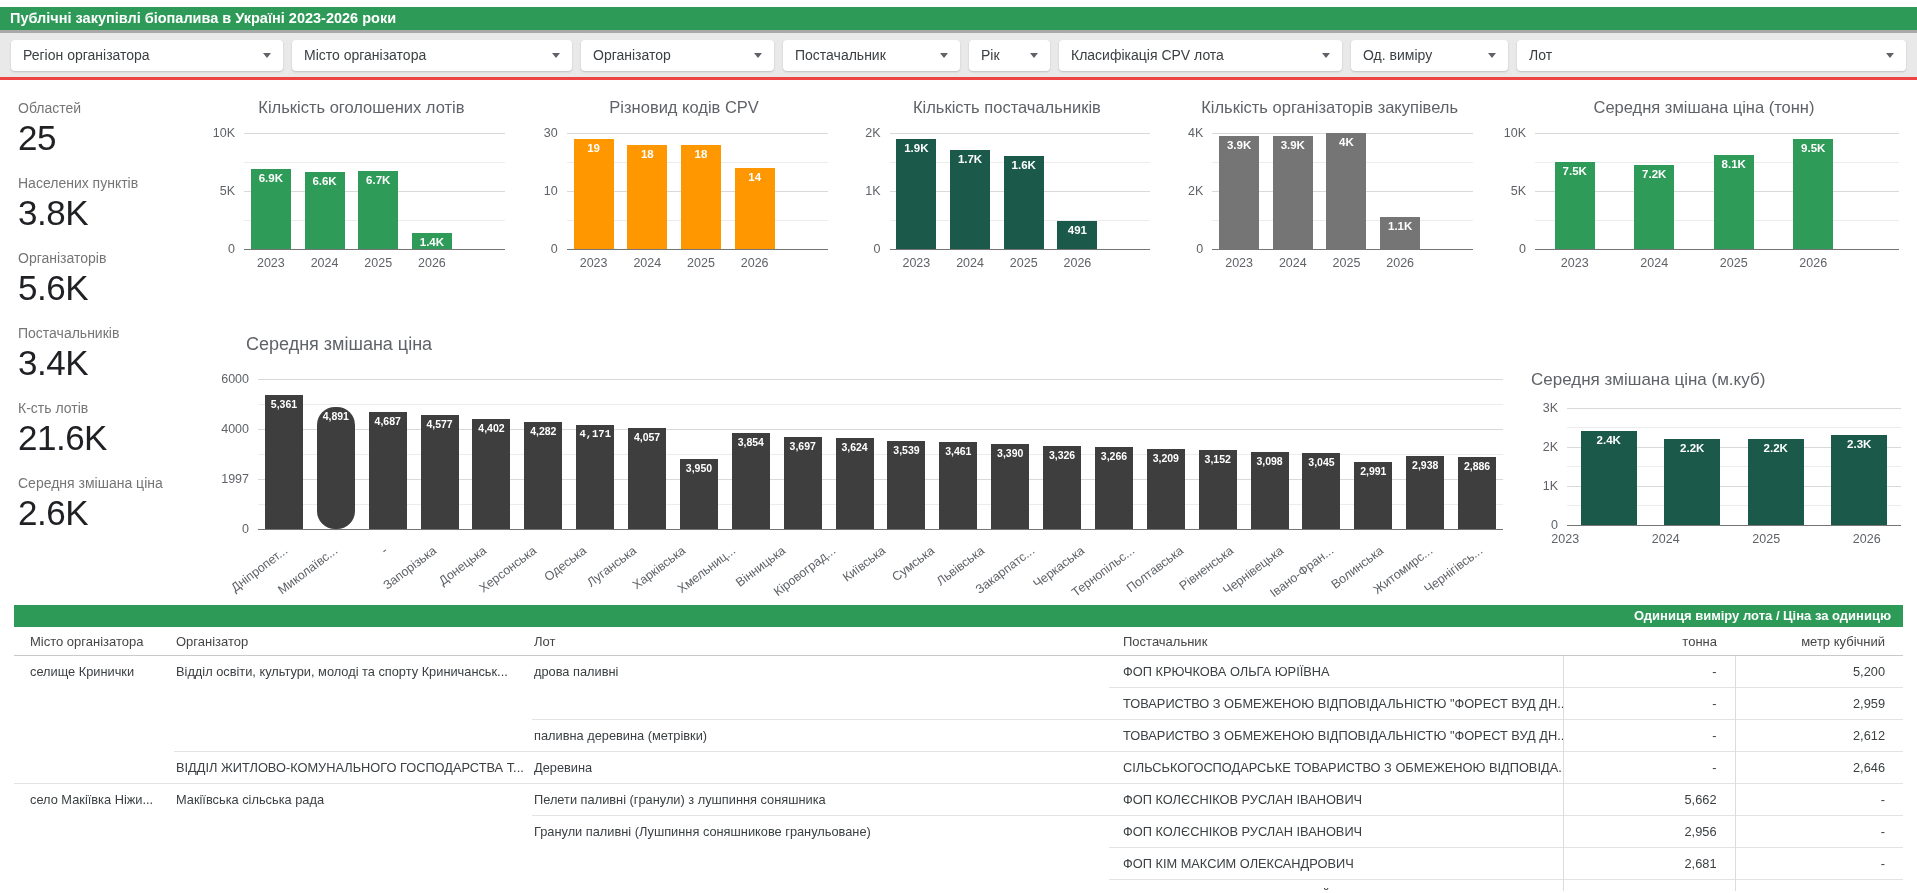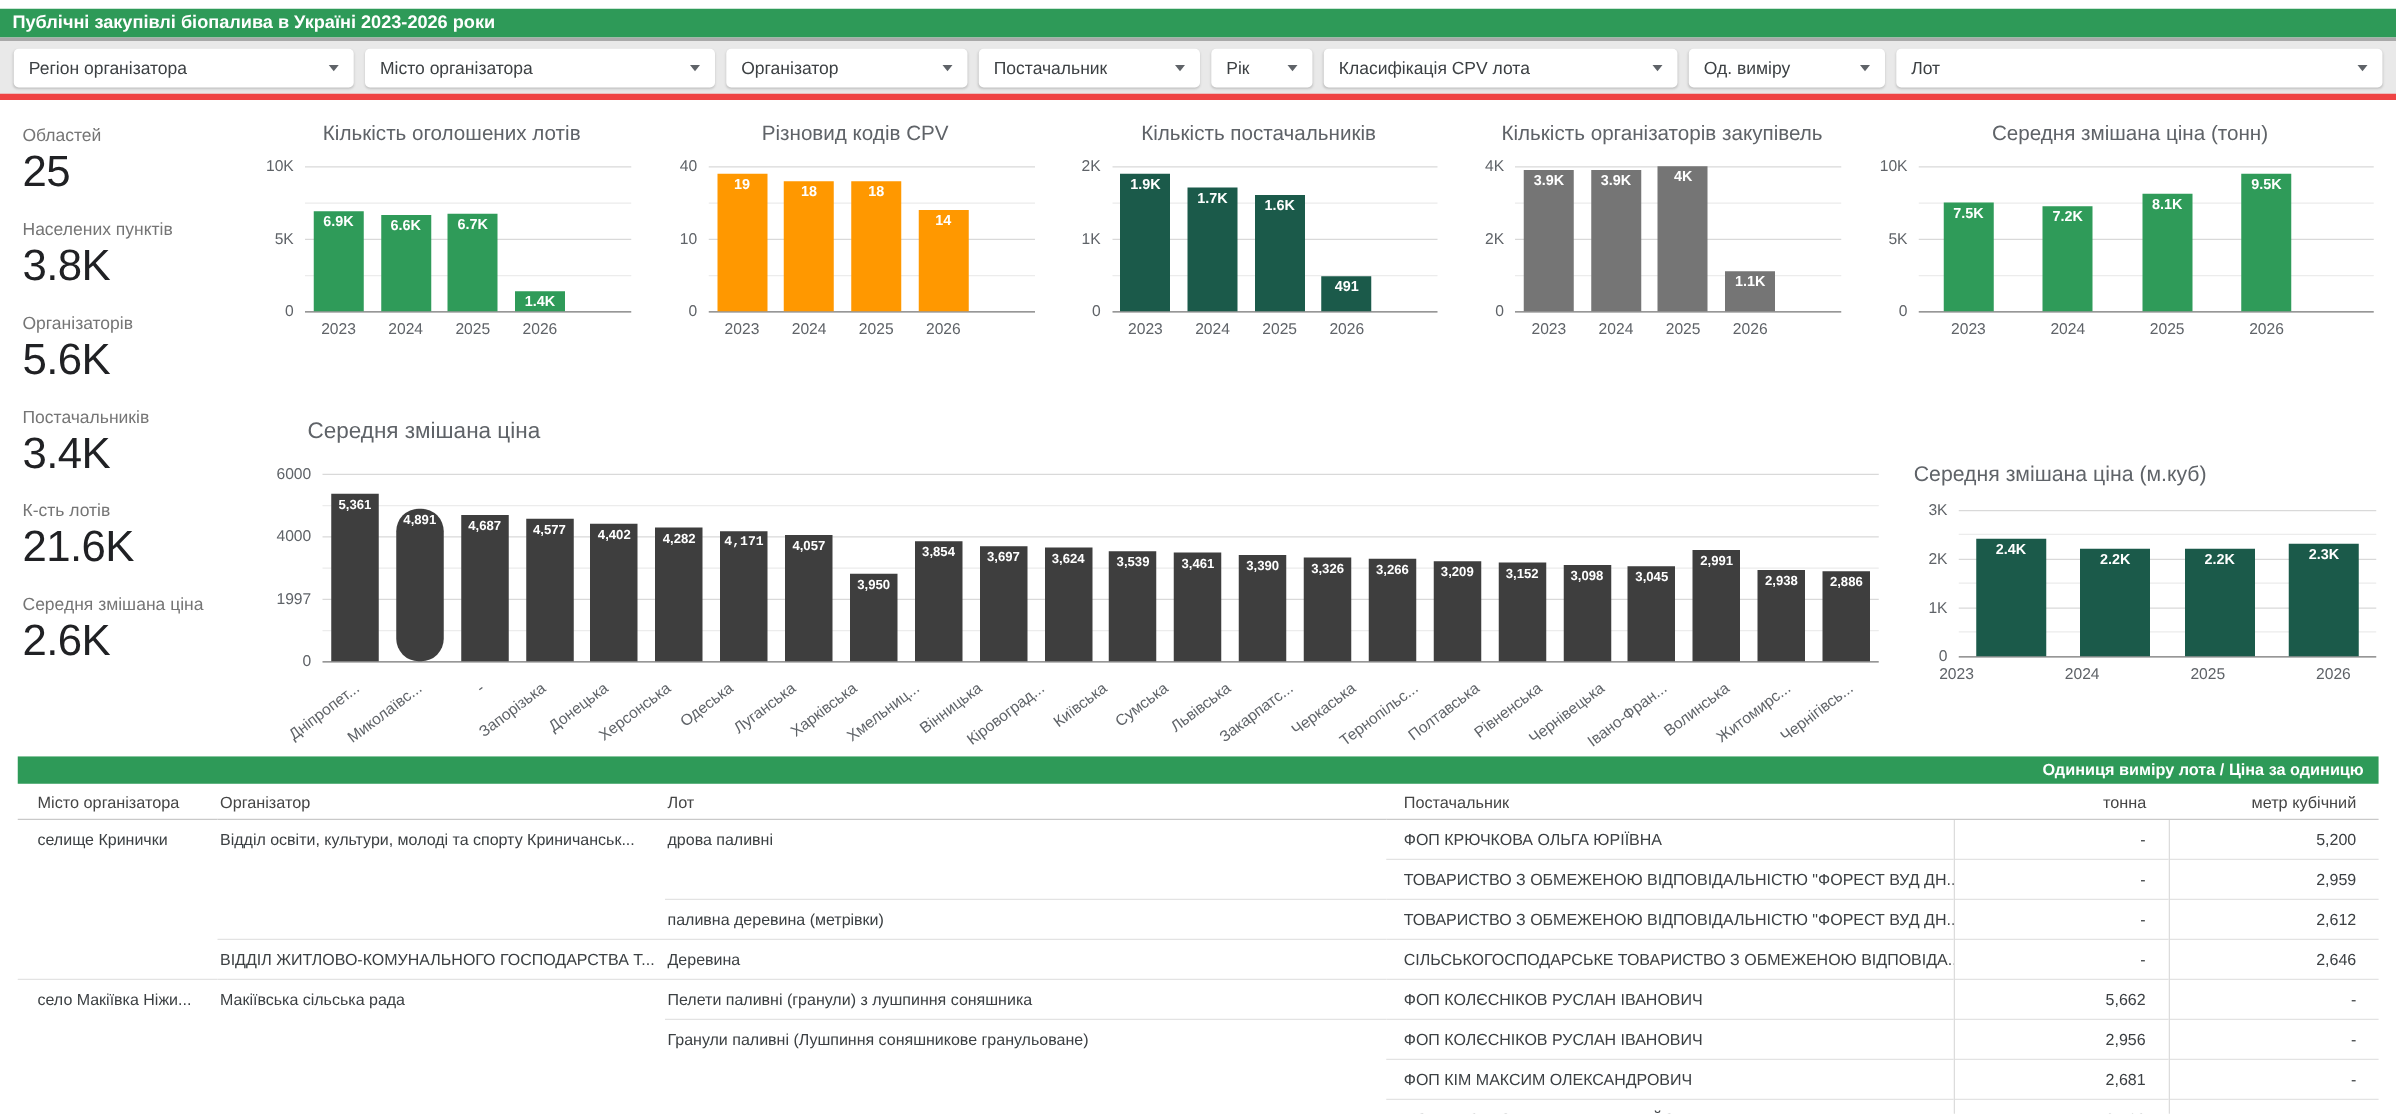--- a/index.html
+++ b/index.html
@@ -8,21 +8,21 @@
     font-family:"Liberation Sans","DejaVu Sans",sans-serif;
     -webkit-font-smoothing:antialiased;
   }
   
   .top-white{height:7px;background:#ffffff;}
   .title-bar{height:23px;background:#2E9A58;color:#fff;font-size:14.5px;font-weight:700;
     line-height:23px;padding-left:10px;}
   .title-sep{height:3px;background:#a9a9a9;}
   
   .filter-bar{height:47px;background:#e9e9e9;display:flex;align-items:center;gap:9px;
-    padding:0 11px;border-bottom:5px solid #ef4444;box-sizing:border-box;justify-content:flex-end;}
+    padding:0 11px;border-bottom:3px solid #ef4444;box-sizing:border-box;justify-content:flex-end;}
   .filter-btn{background:#fff;height:31px;border-radius:4px;display:flex;align-items:center;
     justify-content:space-between;padding:0 12px;box-shadow:0 1px 2px rgba(0,0,0,0.18);
     color:#3c4043;font-size:14px;cursor:pointer;box-sizing:border-box;flex-shrink:0;}
   .filter-btn:nth-child(1){width:272px}
   .filter-btn:nth-child(2){width:280px}
   .filter-btn:nth-child(3){width:193px}
   .filter-btn:nth-child(4){width:177px}
   .filter-btn:nth-child(5){width:81px}
   .filter-btn:nth-child(6){width:283px}
   .filter-btn:nth-child(7){width:157px}
@@ -210,21 +210,21 @@
             <div class="xtick">2025</div>
             <div class="xtick">2026</div>
           </div>
         </div>
       <div class="schart">
           <div class="chart-title">Різновид кодів CPV</div>
           <div class="c-body">
             <div class="yaxis" style="height: 116px;">
               <div class="ytick" style="top: 116px;">0</div>
               <div class="ytick" style="top: 58px;">10</div>
-              <div class="ytick" style="top: 0px;">40</div>
+              <div class="ytick" style="top: 0px;">30</div>
             </div>
             <div class="plot" style="height: 116px;">
               <div class="gridline major zero" style="top: 115.5px;"></div>
               <div class="gridline" style="top: 86.5px;"></div>
               <div class="gridline major" style="top: 57.5px;"></div>
               <div class="gridline" style="top: 28.5px;"></div>
               <div class="gridline major" style="top: -0.5px;"></div>
               <div class="bars">
                 <div class="bar-slot">
                   <div class="bar" style="width: 40px; height: 110.2px; background: rgb(255, 152, 0);">
@@ -510,21 +510,21 @@
                   <div class="bar" style="width: 38px; height: 77.45px; background: rgb(62, 62, 62);">
                     <span class="bar-label">3,098</span>
                   </div>
                 </div>
                 <div class="bar-slot">
                   <div class="bar" style="width: 38px; height: 76.125px; background: rgb(62, 62, 62);">
                     <span class="bar-label">3,045</span>
                   </div>
                 </div>
                 <div class="bar-slot">
-                  <div class="bar" style="width: 38px; height: 89px; background: rgb(62, 62, 62);">
+                  <div class="bar" style="width: 38px; height: 67px; background: rgb(62, 62, 62);">
                     <span class="bar-label">2,991</span>
                   </div>
                 </div>
                 <div class="bar-slot">
                   <div class="bar" style="width: 38px; height: 73.45px; background: rgb(62, 62, 62);">
                     <span class="bar-label">2,938</span>
                   </div>
                 </div>
                 <div class="bar-slot">
                   <div class="bar" style="width: 38px; height: 72.15px; background: rgb(62, 62, 62);">

